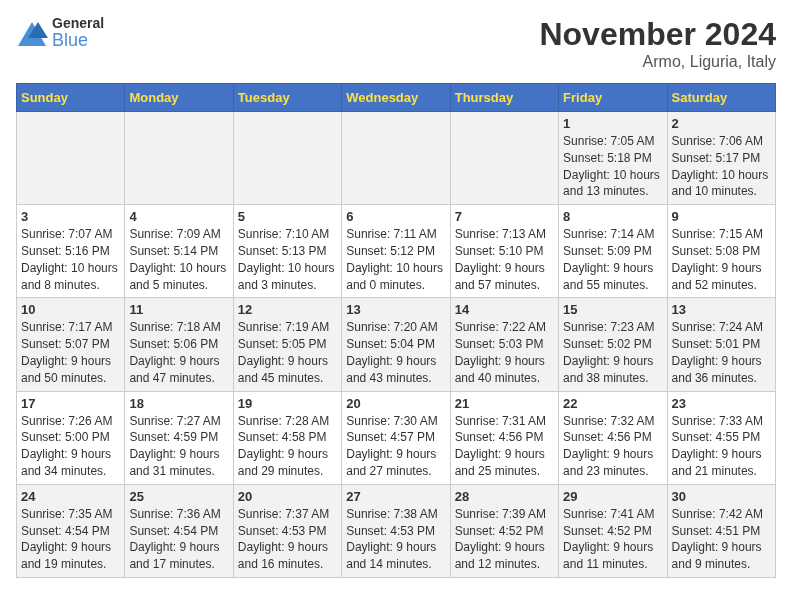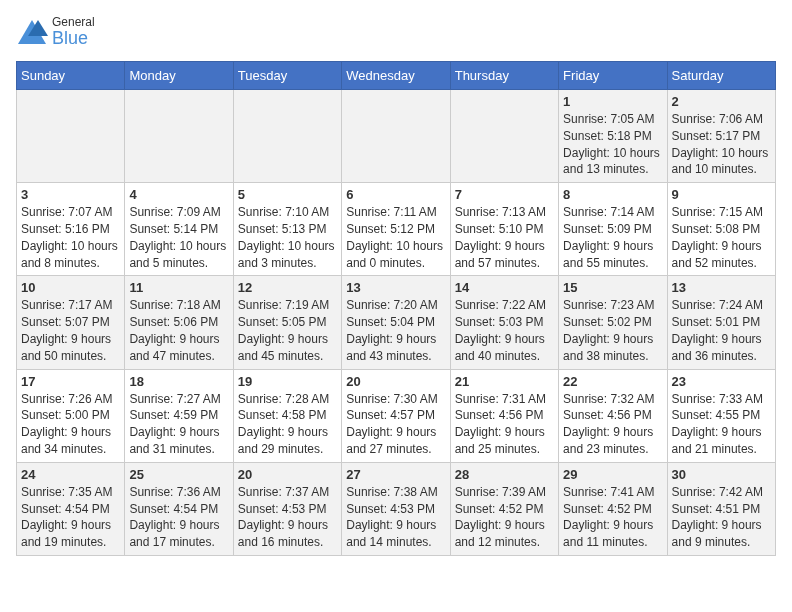--- a/index.html
+++ b/index.html
@@ -19,22 +19,22 @@
     .logo {
       display: flex;
       align-items: center;
     }
     .logo-text {
       display: flex;
       flex-direction: column;
       line-height: 1.1;
     }
     .logo-general {
-      font-size: 12px;
-      font-weight: normal;
+      font-size: 14px;
+      font-weight: bold;
       color: #333;
     }
     .logo-blue {
       font-size: 18px;
       font-weight: normal;
       color: #4a90d9;
     }
     .logo-icon {
       width: 32px;
       height: 28px;
@@ -52,24 +52,24 @@
       font-size: 16px;
       color: #555;
     }
     table {
       width: 100%;
       border-collapse: collapse;
       table-layout: fixed;
     }
     thead th {
       background-color: #4472c4;
-      color: #ffffff;
+      color: #fde047;
       padding: 6px 4px;
       font-size: 13px;
-      font-weight: normal;
+      font-weight: bold;
       text-align: left;
       border: 1px solid #3a62a8;
     }
     tbody td {
       vertical-align: top;
       padding: 4px;
       border: 1px solid #ccc;
       font-size: 11px;
       color: #333;
       height: 88px;
@@ -102,20 +102,24 @@
   <div class="logo">
     <svg class="logo-icon" viewBox="0 0 32 28" xmlns="http://www.w3.org/2000/svg">
       <polygon points="16,2 30,26 2,26" fill="#4a90d9"></polygon>
       <polygon points="22,2 32,18 12,18" fill="#2a6cb0"></polygon>
     </svg>
     <div class="logo-text">
       <span class="logo-general">General</span>
       <span class="logo-blue">Blue</span>
     </div>
   </div>
+  <div class="title-block">
+    <div class="month-title">November 2024</div>
+    <div class="location">Armo, Liguria, Italy</div>
+  </div>
 </div>
 
 <table>
   <thead>
     <tr id="header-row">
         <th>Sunday</th>
         <th>Monday</th>
         <th>Tuesday</th>
         <th>Wednesday</th>
         <th>Thursday</th>

